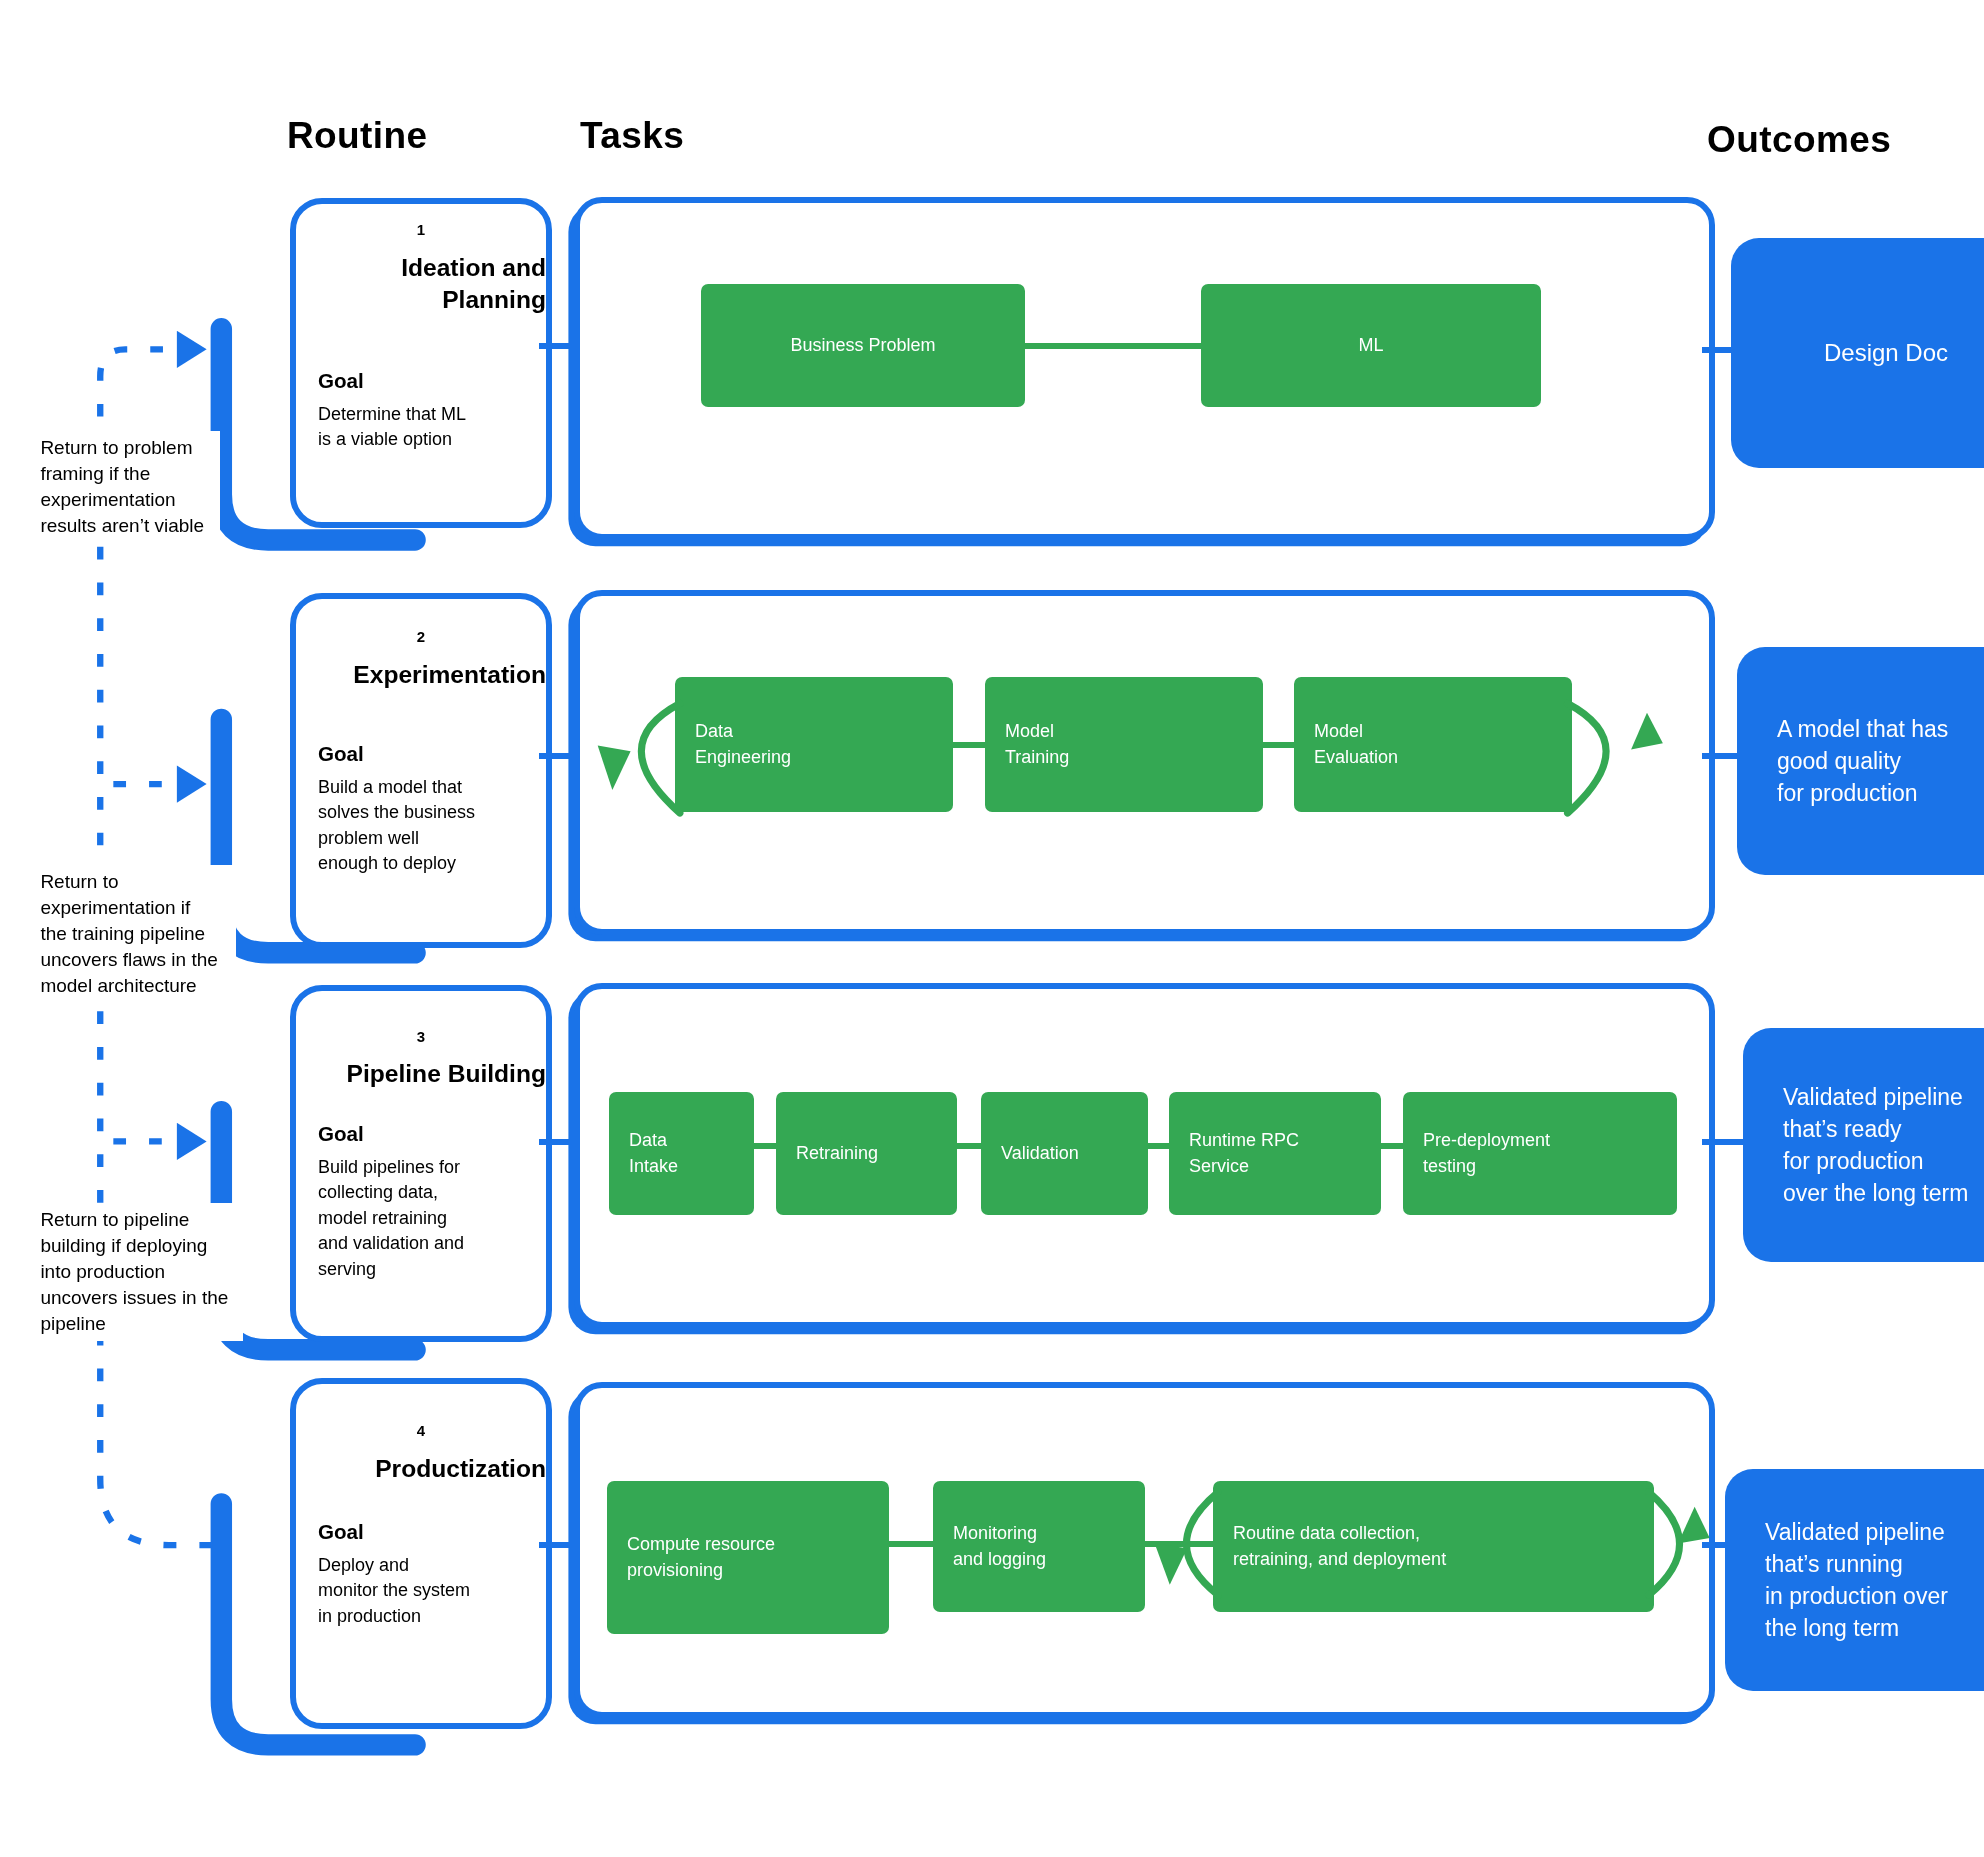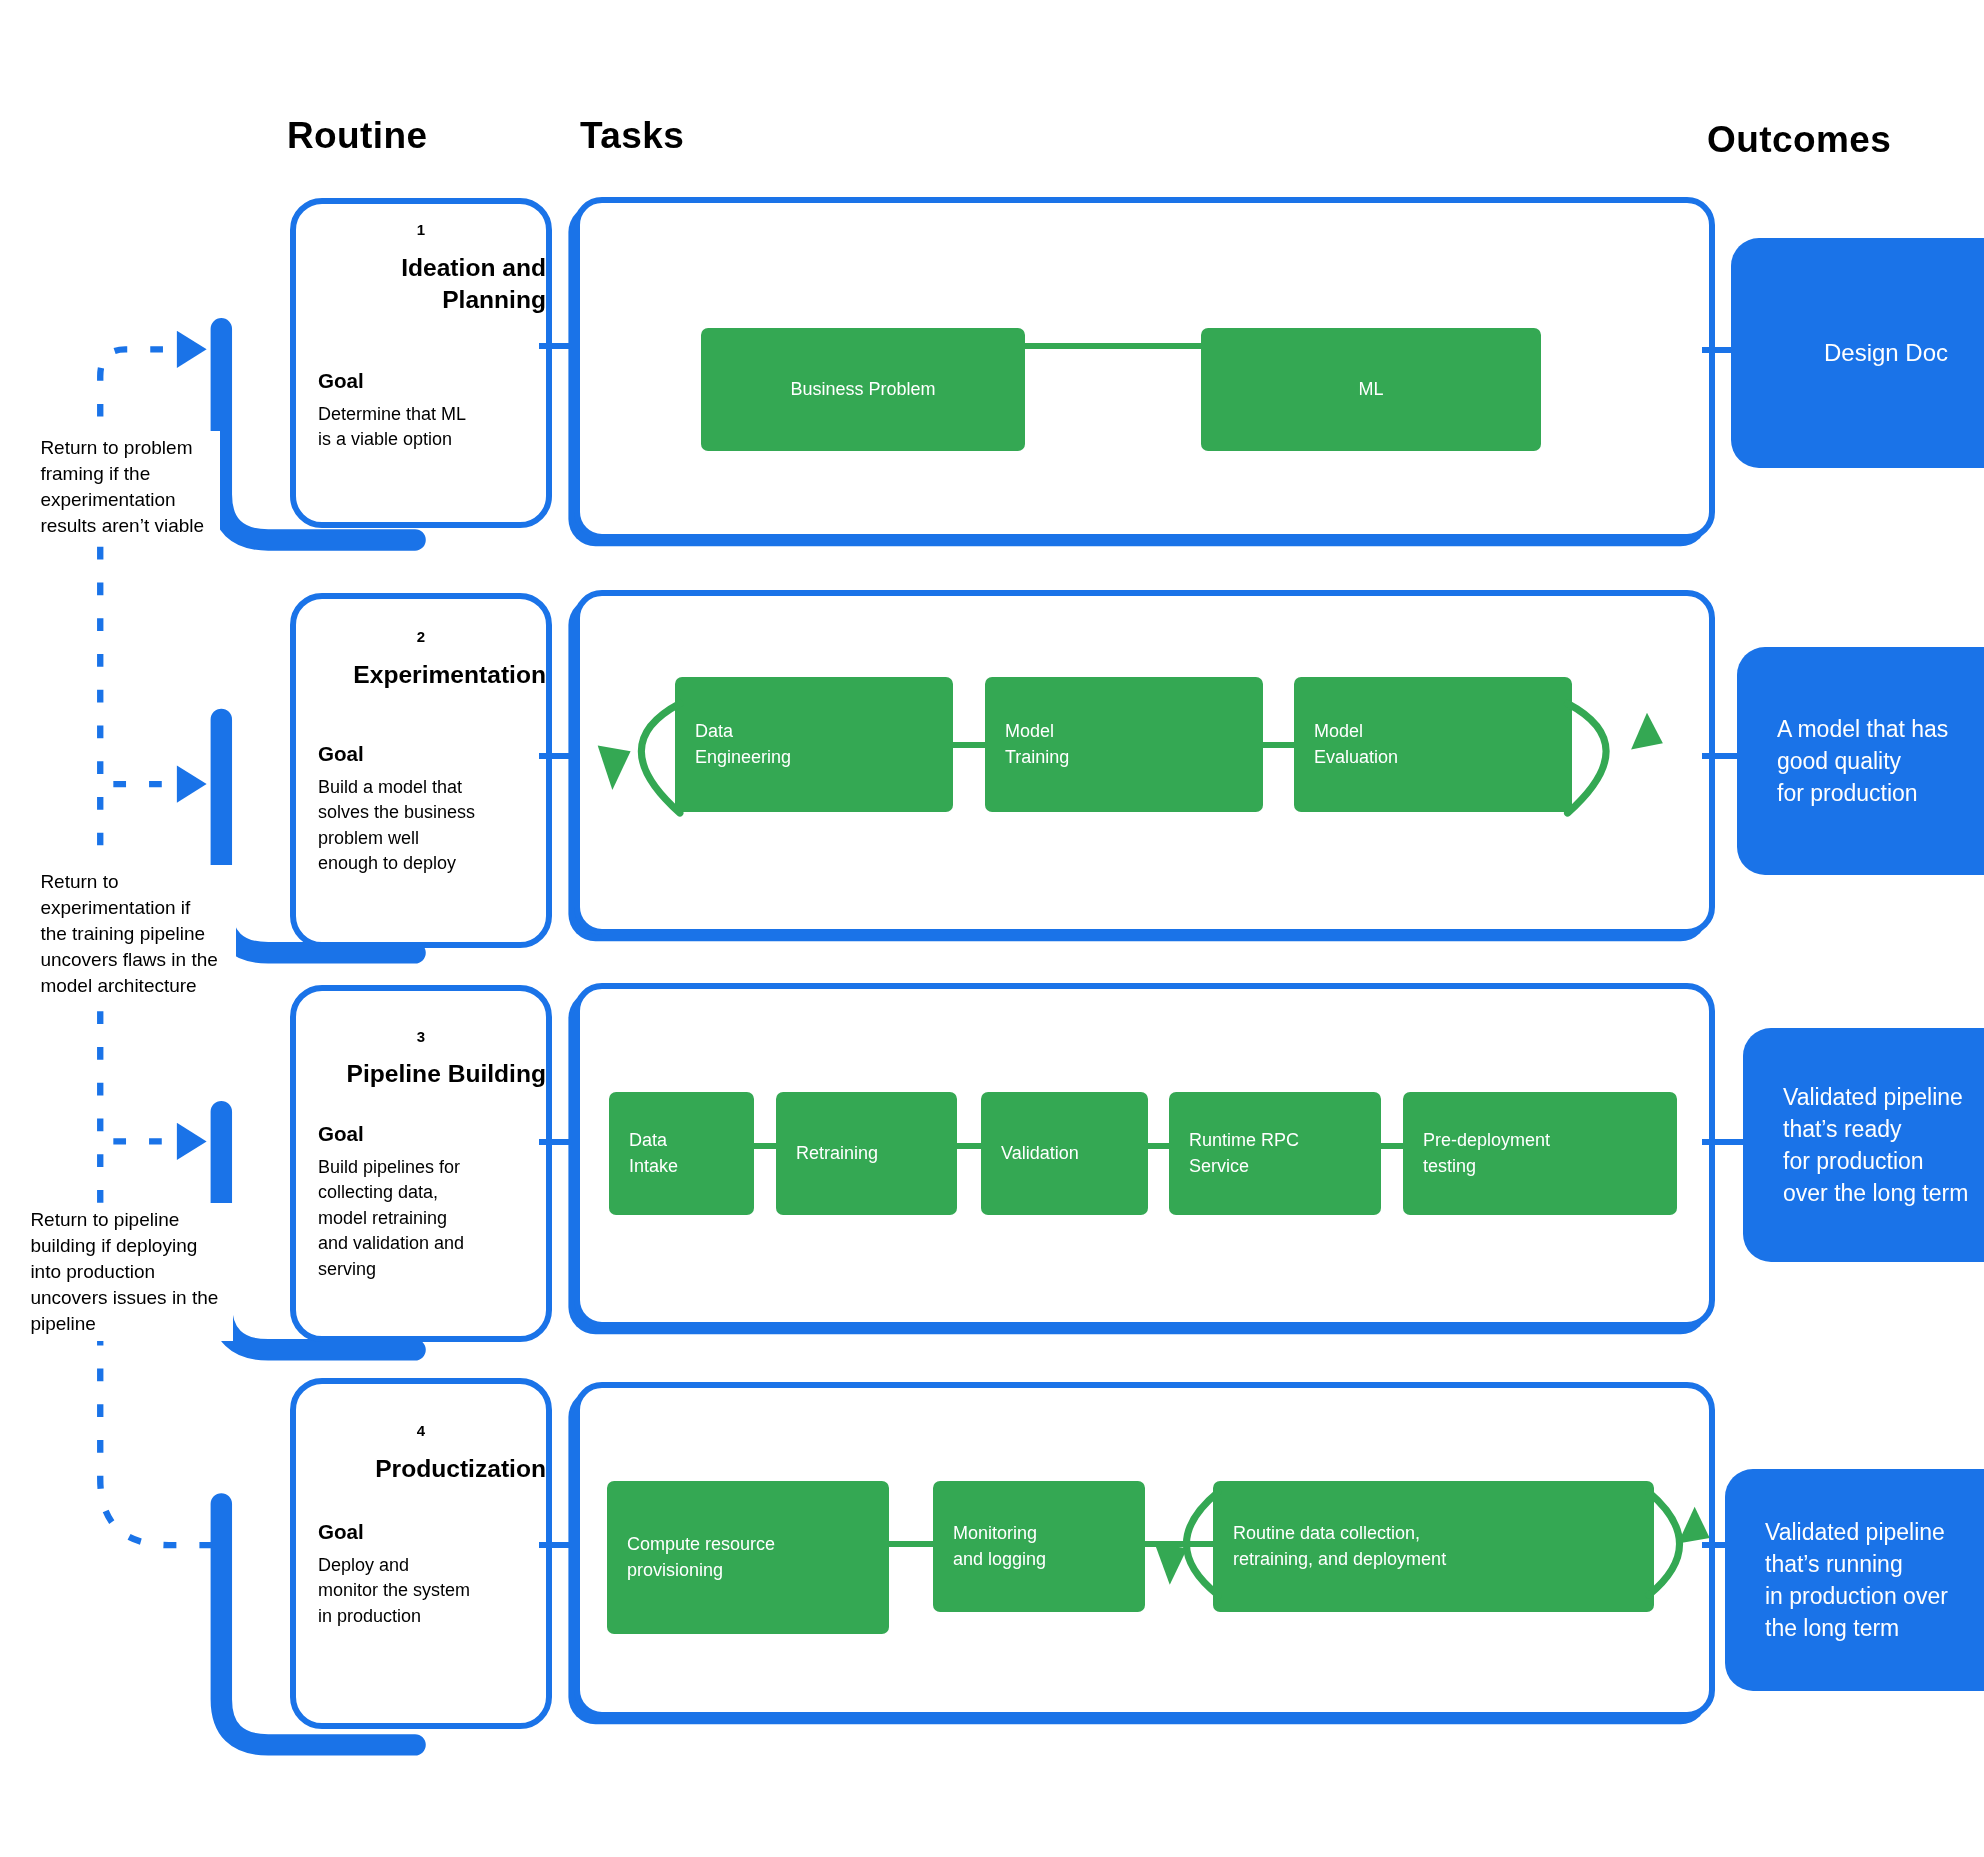--- a/index.html
+++ b/index.html
@@ -13,21 +13,21 @@
   .phase-title{position:absolute;left:0;width:100%;text-align:right;font-size:24.6px;font-weight:bold;
                line-height:32px;white-space:pre-line;}
   .goal-label{position:absolute;left:22px;font-size:20.6px;font-weight:bold;}
   .goal-text{position:absolute;left:22px;font-size:18px;line-height:25.4px;white-space:pre-line;}
   
   .panel{position:absolute;background:#fff;border:6px solid #1A73E8;border-radius:28px;
          box-shadow:-6.4px 7.1px 0 -0.8px #1A73E8;}
   .task{position:absolute;background:#34A853;border-radius:7.1px;color:#fff;font-size:18px;
         line-height:25.4px;white-space:pre-line;display:flex;align-items:center;
         padding-left:20px;box-sizing:border-box;}
-  .task.center{justify-content:center;padding-left:0;text-align:center;margin-top:44px;}
+  .task.center{justify-content:center;padding-left:0;text-align:center;}
   
   .outcome{position:absolute;background:#1A73E8;border-radius:28px;color:#fff;font-size:23px;
            line-height:32px;white-space:pre-line;display:flex;align-items:center;
            padding-left:40px;box-sizing:border-box;}
   .outcome.center{justify-content:center;padding-left:0;text-align:center;font-size:24px;}
   
   .hline{position:absolute;height:5.6px;background:#1A73E8;}
   .hline.green{background:#34A853;}
   
   .ann{position:absolute;background:#fff;font-size:19px;line-height:26px;white-space:pre-line;
@@ -172,18 +172,18 @@
 
 <div class="ann" style="left:38px;top:431px;width:177px">Return to problem
 framing if the
 experimentation
 results aren’t viable</div>
 <div class="ann" style="left:38px;top:865px;width:193px">Return to
 experimentation if
 the training pipeline
 uncovers flaws in the
 model architecture</div>
-<div class="ann" style="left:28px;top:1203px;width:200px">Return to pipeline
+<div class="ann" style="left:38px;top:1203px;width:200px">Return to pipeline
 building if deploying
 into production
 uncovers issues in the
 pipeline</div>
 
 
 </body></html>

